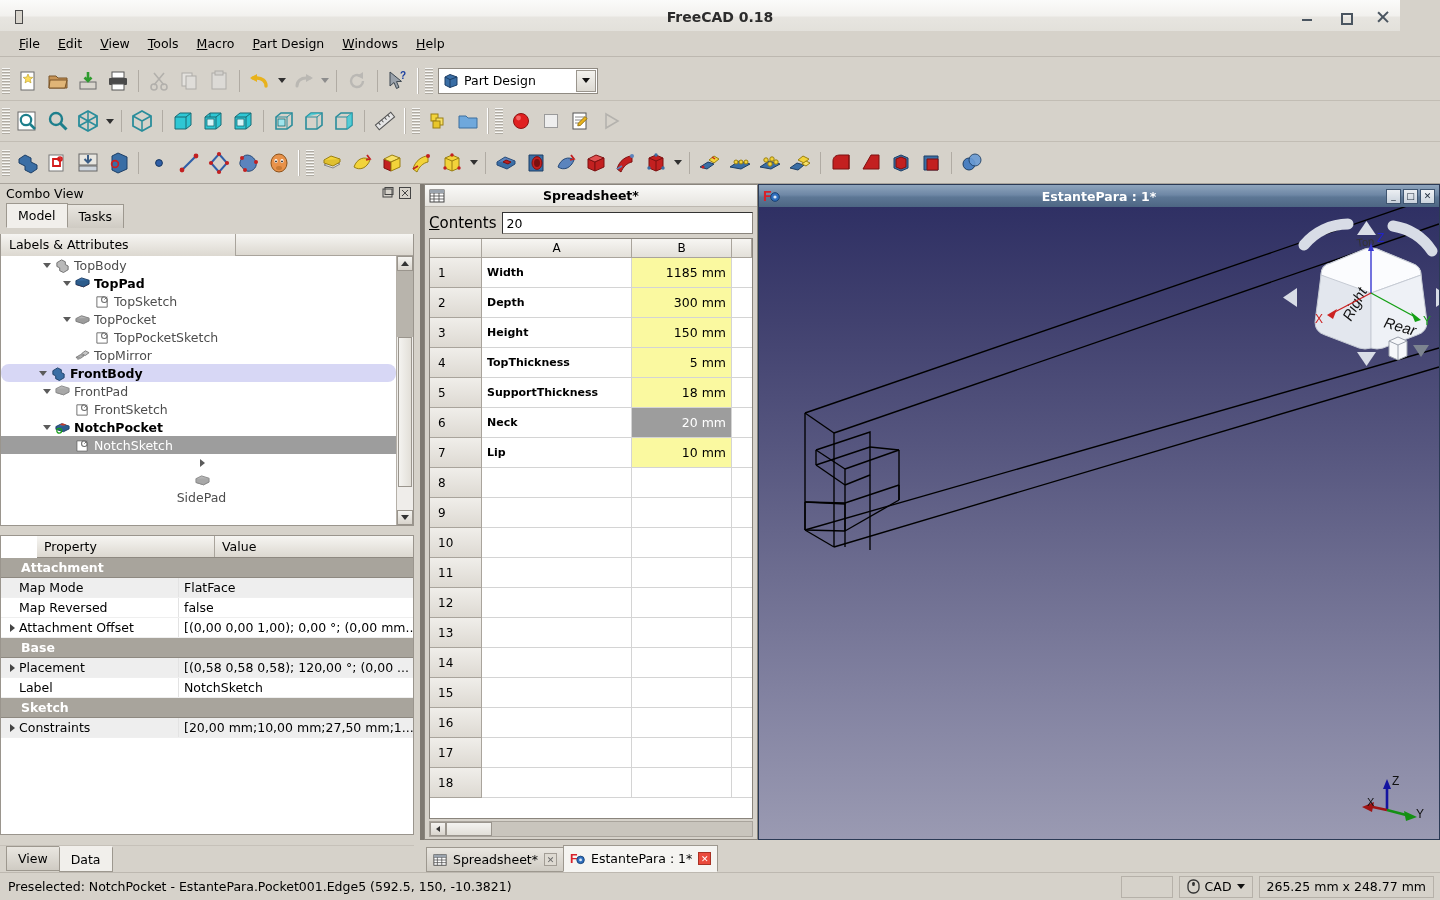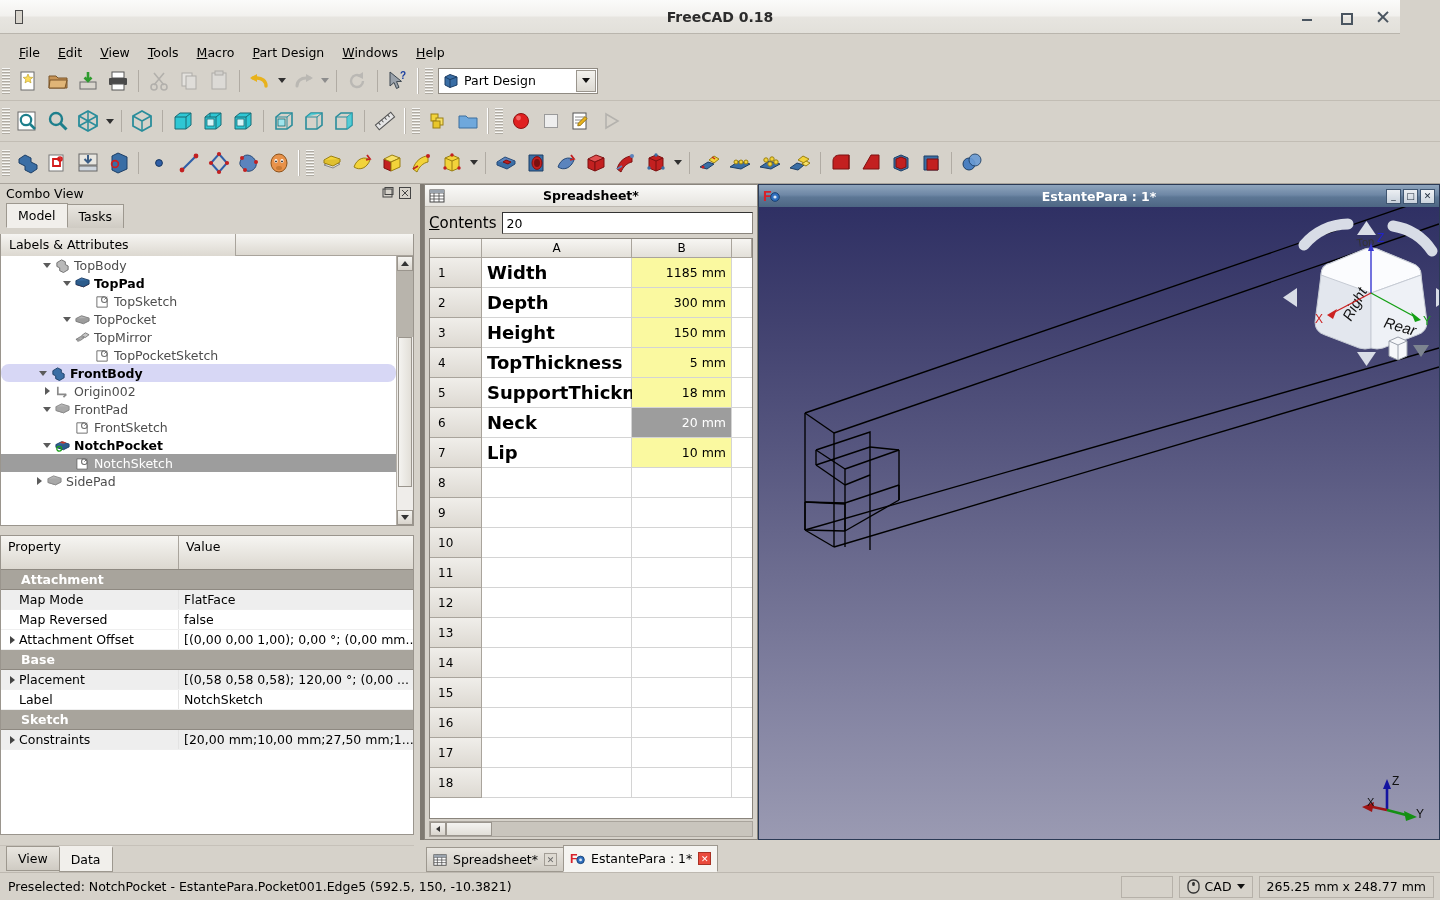--- a/index.html
+++ b/index.html
@@ -29,21 +29,21 @@
   .tb-btn.min::after { content:""; position:absolute; left:2px; top:9px; width:10px; height:2px; background:#4a5560; }
   .tb-btn.max::after { content:""; position:absolute; left:3px; top:3px; width:8px; height:8px; border:2px solid #4a5560; }
   .tb-btn.close::before, .tb-btn.close::after {
     content:""; position:absolute; left:6px; top:0; width:2.4px; height:14px; background:#4a5560;
   }
   .tb-btn.close::before { transform:rotate(45deg); }
   .tb-btn.close::after { transform:rotate(-45deg); }
 
   
   .menubar {
-    position:absolute; left:0; top:40px; width:1440px; height:26px;
+    position:absolute; left:0; top:31px; width:1440px; height:26px;
     background:#d6d2ca; border-bottom:1px solid #bdb8b0;
     display:flex; align-items:center; padding-left:10px;
   }
   .menu-item {
     padding:3px 9px; font-size:12.5px; color:#000; cursor:default;
   }
   .menu-item u { text-decoration:underline; }
 
   
   .toolbar-row {
@@ -146,21 +146,21 @@
     position:absolute; left:1px; right:1px; top:81px; height:150px;
     background:linear-gradient(to right,#f4f3f0,#e2dfd8); border:1px solid #9a958d;
   }
   .vscroll .sb-track-top { position:absolute; left:0; right:0; top:15px; height:66px; background:#b8b4ac; }
 
   
   .prop-wrap {
     position:absolute; left:0; top:535px; width:414px; height:300px;
     background:#fff; border:1px solid #9a958d;
   }
-  .prop-head { display:flex; height:34px; background:linear-gradient(to bottom,#f6f5f2,#dcd8d0); border-bottom:1px solid #8e8981; }
+  .prop-head { display:flex; height:22px; background:linear-gradient(to bottom,#f6f5f2,#dcd8d0); border-bottom:1px solid #8e8981;margin-left:36px; }
   .prop-head div { font-size:12.5px; line-height:21px; padding-left:7px; border-right:1px solid #a9a49c; }
   .prop-head .c1 { width:178px; }
   .prop-head .c2 { flex:1; border-right:none; }
   .prow { display:flex; height:20px; font-size:12.5px; border-bottom:1px solid #efefef; }
   .prow .pname { width:178px; display:flex; align-items:center; padding-left:4px; border-right:1px solid #e3e3e3; }
   .prow .pexp { width:14px; height:20px; display:flex; align-items:center; justify-content:center; flex:0 0 auto;}
   .prow .pexp.on::after { content:""; border-top:4px solid transparent; border-bottom:4px solid transparent; border-left:5px solid #444; }
   .prow .pval { flex:1; display:flex; align-items:center; padding-left:5px; overflow:hidden; white-space:nowrap; }
   .prow.alt { background:#eeeeee; }
   .prow.group {
@@ -203,21 +203,21 @@
   }
   .hcorner { width:52px; }
   .hA { width:150px; }
   .hB { width:100px; }
   .hC { flex:1; }
   .srow { display:flex; height:30px; }
   .rhead {
     width:52px; background:linear-gradient(to bottom,#f0eeea,#ddd9d2); border-right:1px solid #a9a49c; border-bottom:1px solid #a9a49c;
     font-size:12px; display:flex; align-items:center; padding-left:8px;
   }
-  .cellA { width:150px; border-right:1px solid #d4d4d4; border-bottom:1px solid #d4d4d4; font-size:18px; font-weight:bold;
+  .cellA { width:150px; border-right:1px solid #d4d4d4; border-bottom:1px solid #d4d4d4; font-size:11px; font-weight:bold;
      display:flex; align-items:center; padding-left:5px; background:#fff;}
   .cellB { width:100px; border-right:1px solid #d4d4d4; border-bottom:1px solid #d4d4d4; font-size:12.5px;
      display:flex; align-items:center; justify-content:flex-end; padding-right:5px; background:#fff;}
   .cellB.yellow { background:#faf9a0; }
   .cellB.selected { background:#9d9d9d; color:#fff; }
   .cellC { flex:1; border-bottom:1px solid #d4d4d4; background:#fff; }
   .sheet-hscroll {
     position:absolute; left:4px; right:4px; bottom:2px; height:16px;
     background:#c9c5bd; border:1px solid #a9a49c; display:flex; align-items:center;
   }
@@ -824,60 +824,50 @@
         <div class="tnode" style="padding-left: 60px;">
           <span class="arrow down"></span>
           <span class="ticon">
             <svg width="15" height="15" viewBox="0 0 16 16">
               <path d="M1 7l6-3 8 2.5-6 3z" fill="#b4b4b4" stroke="#7c7c7c"></path>
               <path d="M1 7v3l8 2.5 6-3v-3" fill="#9c9c9c" stroke="#7c7c7c"></path>
             </svg>
           </span>
           <span class="tlabel">TopPocket</span>
         </div>
+        <div class="tnode" style="padding-left: 80px;">
+          <span class="arrow"></span>
+          <span class="ticon">
+            <svg width="15" height="15" viewBox="0 0 16 16">
+              <path d="M2 3h8l3 3v8H2z" fill="#fff" stroke="#6b6b6b"></path>
+              <circle cx="10" cy="6" r="3" fill="none" stroke="#6b6b6b" stroke-width="1.1"></circle>
+              <path d="M10 6l3-3" stroke="#6b6b6b"></path>
+            </svg>
+          </span>
+          <span class="tlabel">TopPocketSketch</span>
+        </div>
         <div class="tnode" style="padding-left: 60px;">
           <span class="arrow"></span>
           <span class="ticon">
             <svg width="15" height="15" viewBox="0 0 16 16">
               <path d="M1 10l5-3 4 1-4 3z" fill="#adadad" stroke="#7c7c7c"></path>
               <path d="M7 6l4-3 4 2-4 3z" fill="#c6c6c6" stroke="#7c7c7c"></path>
               <circle cx="3.5" cy="11" r="1.6" fill="#9a9a9a"></circle>
             </svg>
           </span>
           <span class="tlabel">TopMirror</span>
         </div>
-        <div class="tnode" style="padding-left: 80px;">
-          <span class="arrow"></span>
-          <span class="ticon">
-            <svg width="15" height="15" viewBox="0 0 16 16">
-              <path d="M2 3h8l3 3v8H2z" fill="#fff" stroke="#6b6b6b"></path>
-              <circle cx="10" cy="6" r="3" fill="none" stroke="#6b6b6b" stroke-width="1.1"></circle>
-              <path d="M10 6l3-3" stroke="#6b6b6b"></path>
-            </svg>
-          </span>
-          <span class="tlabel">TopPocketSketch</span>
-        </div>
         <div class="tnode bold sel-blue" style="padding-left: 36px; border-radius: 8px;">
           <span class="arrow down"></span>
           <span class="ticon">
             <svg width="15" height="15" viewBox="0 0 16 16">
               <path d="M2 5l5-3 4 2v3l3 1.5v4l-5 3-4-2v-3L2 9z" fill="#3a6ea5" stroke="#1d3f66"></path>
             </svg>
           </span>
           <span class="tlabel">FrontBody</span>
-        </div>
-        <div class="tnode" style="padding-left: 40px;">
-          <span class="arrow right"></span>
-          <span class="ticon">
-            <svg width="15" height="15" viewBox="0 0 16 16">
-              <path d="M3 3v8h9" stroke="#8a8a8a" stroke-width="1.8" fill="none"></path>
-              <path d="M12 11l-3 3" stroke="#8a8a8a" stroke-width="1.8"></path>
-            </svg>
-          </span>
-          <span class="tlabel">Origin002</span>
         </div>
         <div class="tnode" style="padding-left: 40px;">
           <span class="arrow down"></span>
           <span class="ticon">
             <svg width="15" height="15" viewBox="0 0 16 16">
               <path d="M1 9l6-3 8 2.5-6 3z" fill="#cfcfcf" stroke="#8a8a8a"></path>
               <path d="M1 5l6-3 8 2.5-6 3z" fill="#b5b5b5" stroke="#8a8a8a"></path>
               <path d="M1 5v4l8 2.5 6-3v-4" fill="#a8a8a8" stroke="#8a8a8a"></path>
             </svg>
           </span>
@@ -910,21 +900,21 @@
           <span class="arrow"></span>
           <span class="ticon">
             <svg width="15" height="15" viewBox="0 0 16 16">
               <path d="M2 3h8l3 3v8H2z" fill="#fff" stroke="#6b6b6b"></path>
               <circle cx="10" cy="6" r="3" fill="none" stroke="#6b6b6b" stroke-width="1.1"></circle>
               <path d="M10 6l3-3" stroke="#6b6b6b"></path>
             </svg>
           </span>
           <span class="tlabel">NotchSketch</span>
         </div>
-        <div class="tnode" style="padding-left: 32px;">
+        <div class="tnode" style="padding-left: 8px; flex-direction: column;">
           <span class="arrow right"></span>
           <span class="ticon">
             <svg width="15" height="15" viewBox="0 0 16 16">
               <path d="M1 9l6-3 8 2.5-6 3z" fill="#cfcfcf" stroke="#8a8a8a"></path>
               <path d="M1 5l6-3 8 2.5-6 3z" fill="#b5b5b5" stroke="#8a8a8a"></path>
               <path d="M1 5v4l8 2.5 6-3v-4" fill="#a8a8a8" stroke="#8a8a8a"></path>
             </svg>
           </span>
           <span class="tlabel">SidePad</span>
         </div>

